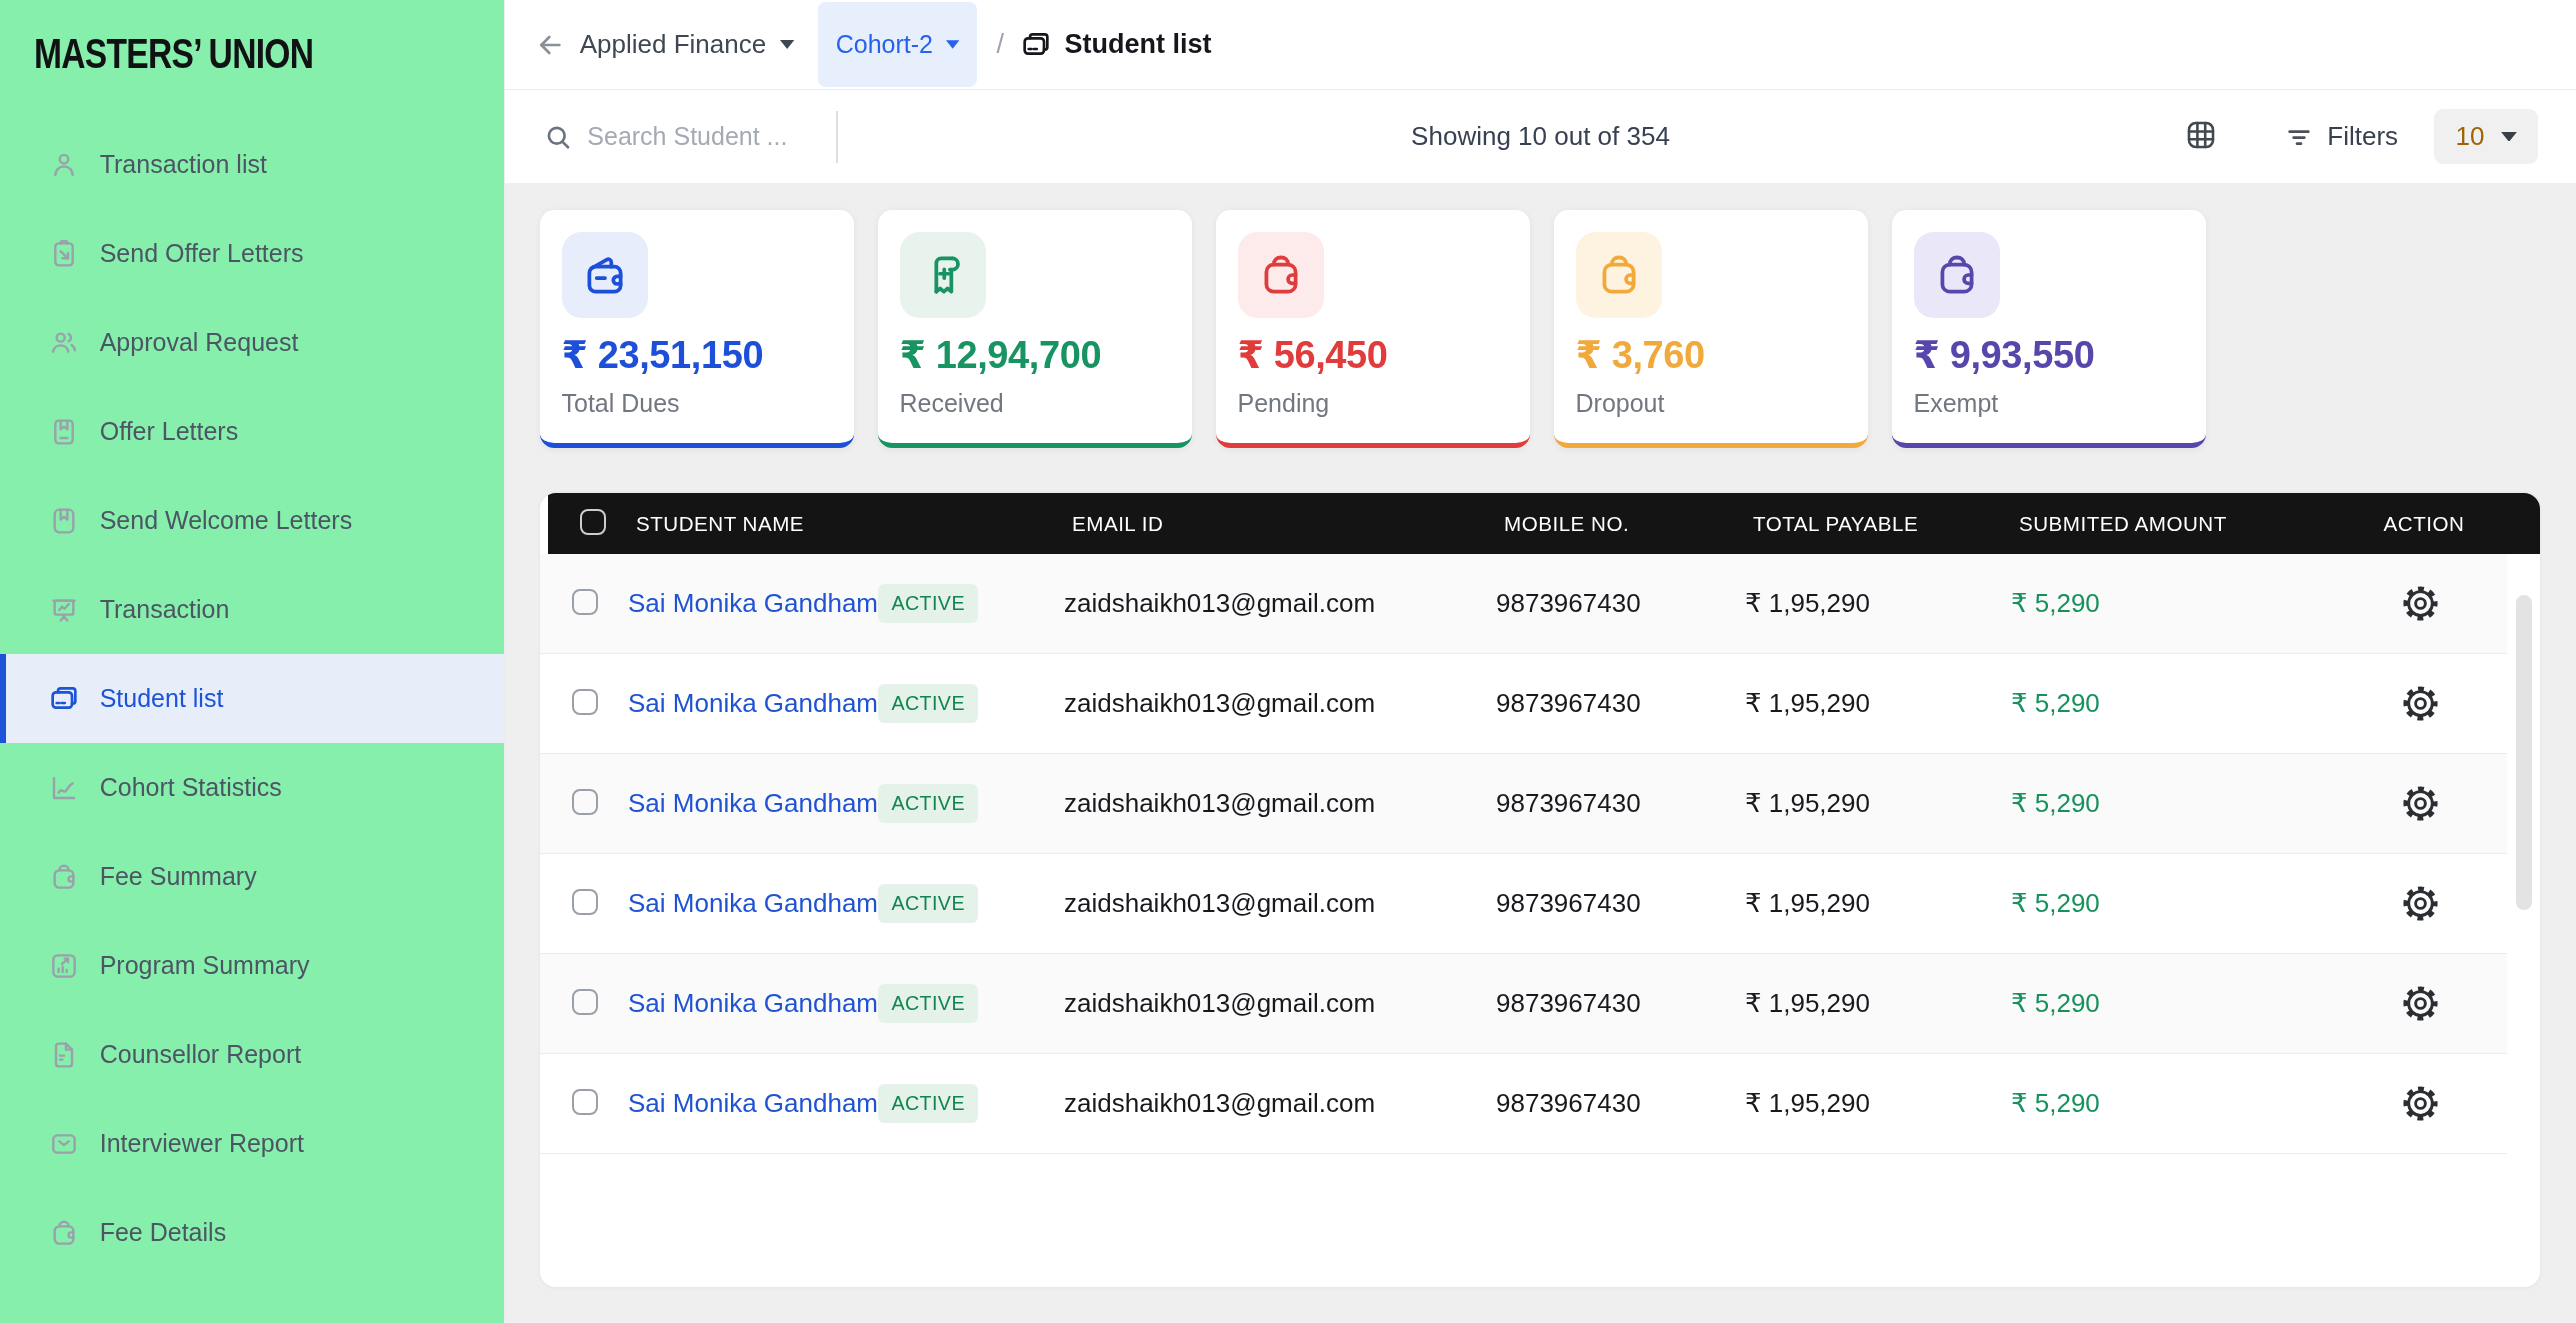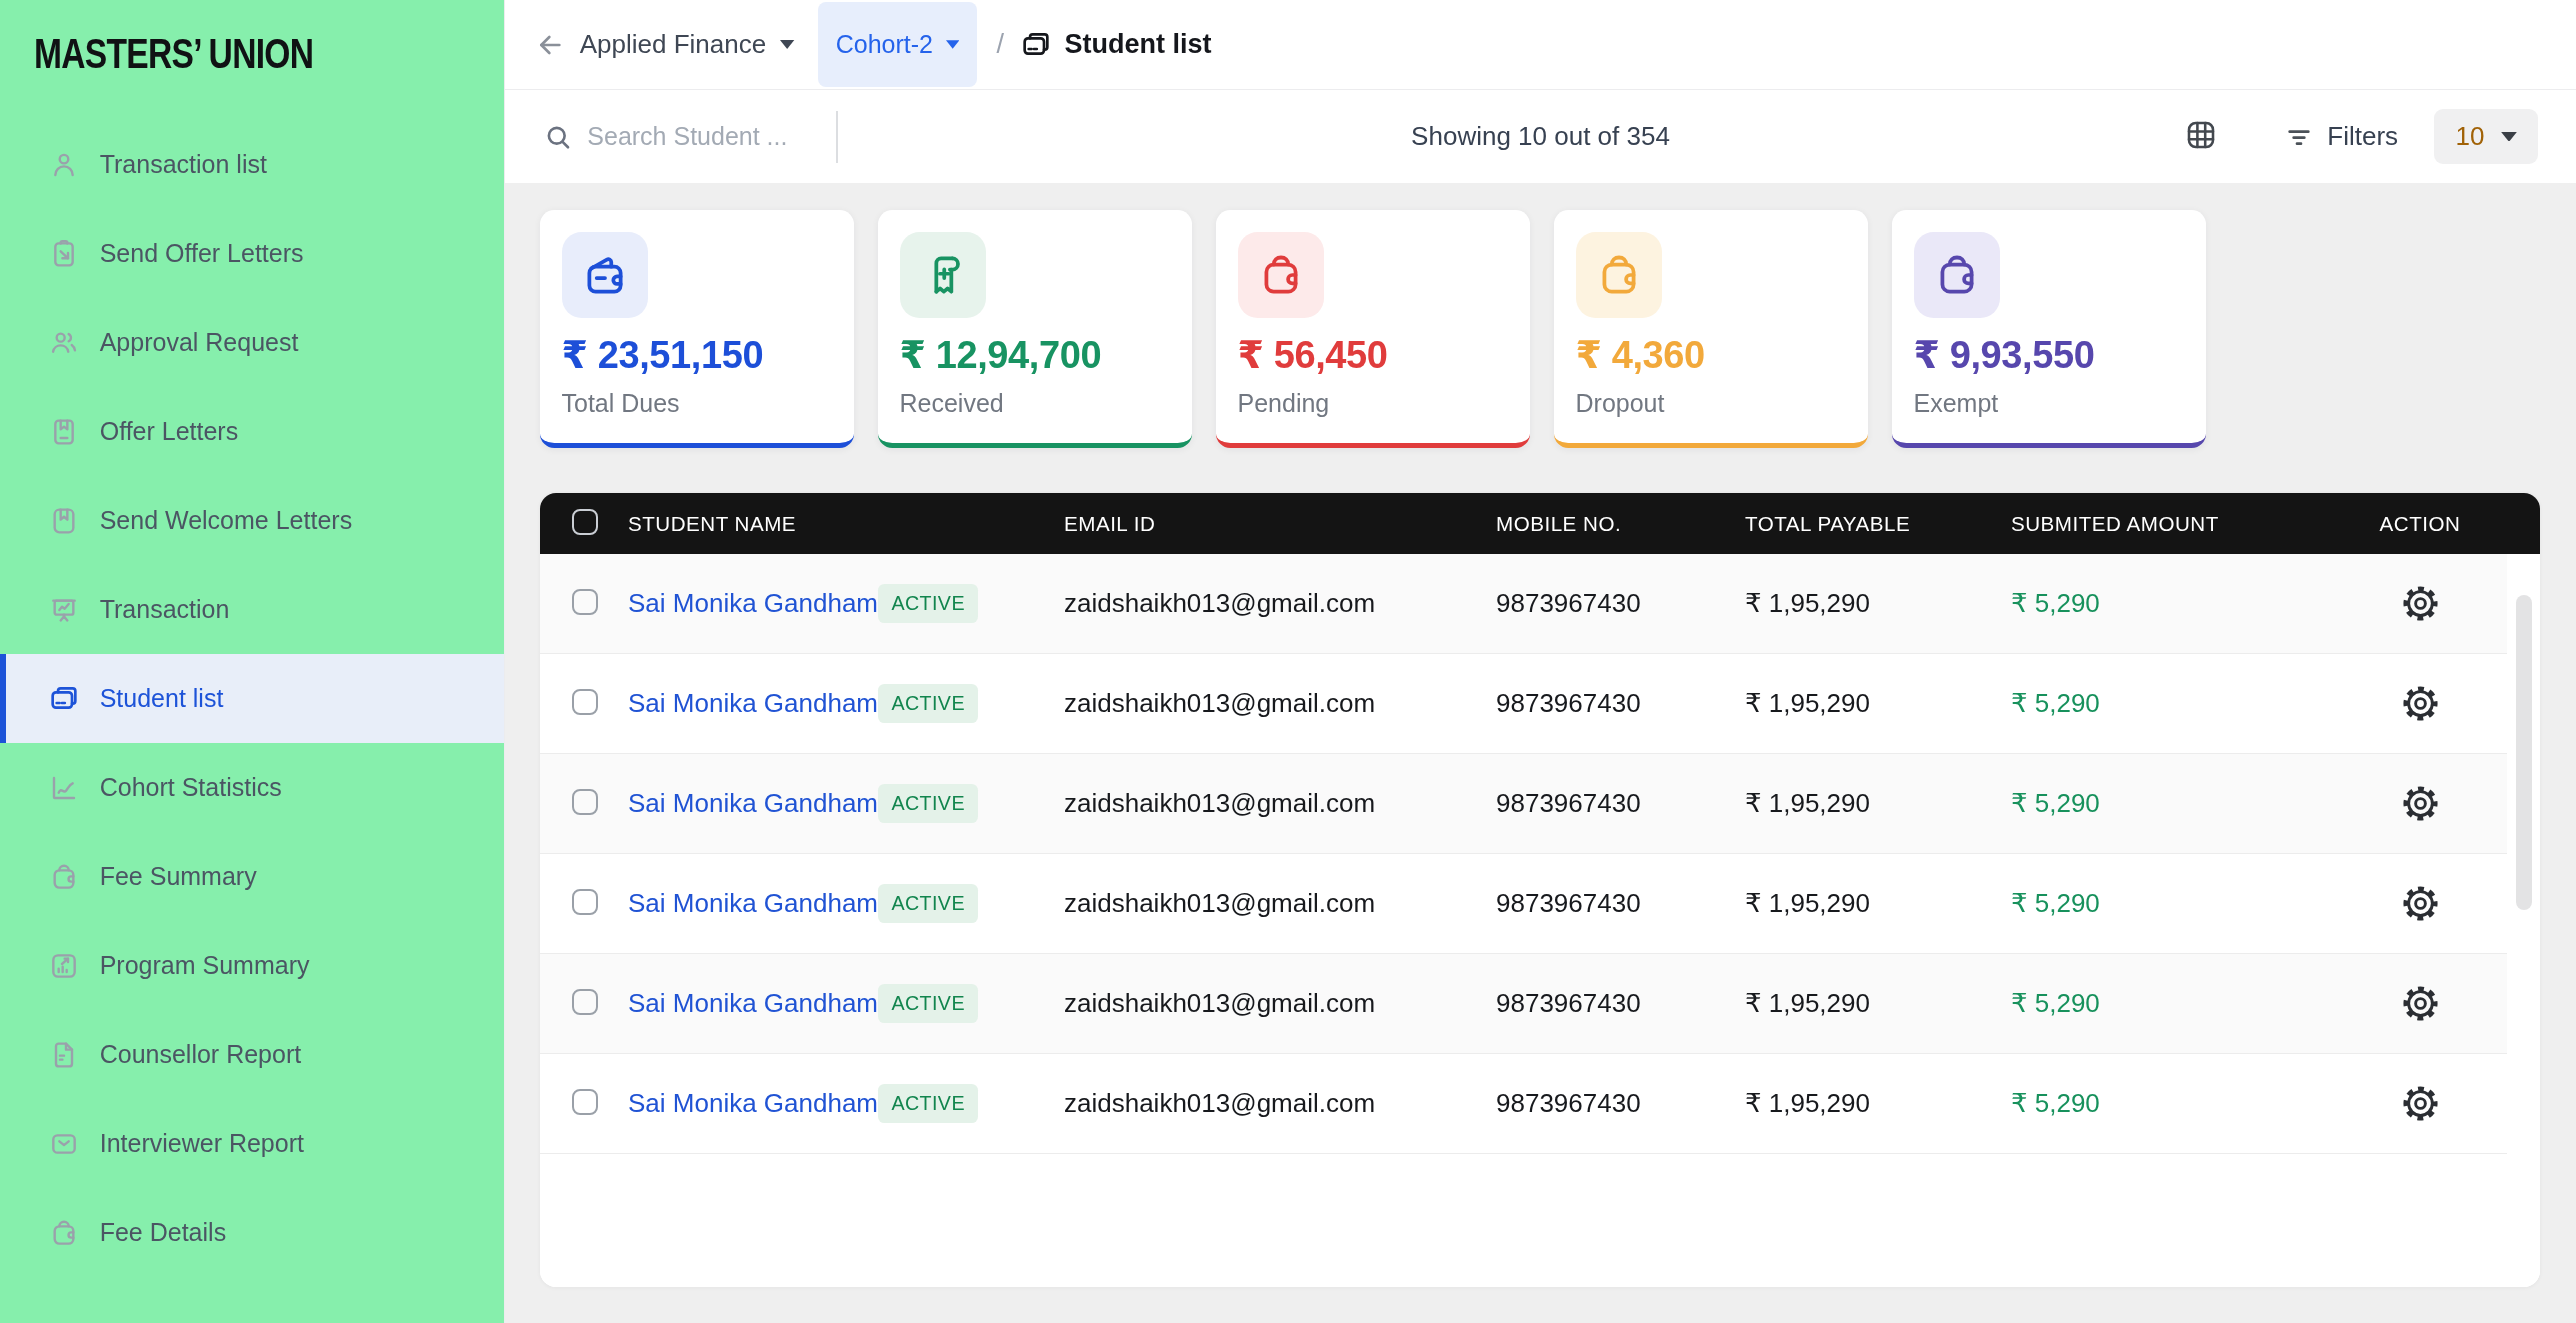--- a/index.html
+++ b/index.html
@@ -57,21 +57,21 @@
   .cards { display:flex; gap:24px; }
   .card { width:314px; height:238px; background:#fff; border-radius:14.3px; padding:22.4px 21.5px 0 21.5px; box-shadow:0 1.8px 7.2px rgba(30,35,48,0.06); border-bottom:5.4px solid; position:relative; }
   .card .icon-box { width:86px; height:86px; border-radius:19.7px; display:flex; align-items:center; justify-content:center; }
   .card .icon-box svg { width:50px; height:50px; }
   .card .value { font-size:38px; font-weight:700; margin-top:15px; letter-spacing:-0.4px; white-space:nowrap; }
   .card .label { font-size:25px; color:#717781; margin-top:11.6px; }
 
   
   .table-card { margin-top:45px; width:2000px; background:#fff; border-radius:16px; overflow:hidden; position:relative; box-shadow:0 0.9px 4.5px rgba(30,35,48,0.05); }
   .tgrid { display:grid; grid-template-columns:88px 436px 432px 249px 266px 322px 1fr; align-items:center; }
-  .thead { background:#141414; height:61px; padding-right:33px; }
+  .thead { background:#141414; height:61px; padding-right:33px;margin-left:8px; }
   .th { font-size:20.6px; font-weight:500; color:#ffffff; letter-spacing:0.5px; white-space:nowrap; }
   .th.center, .cell.center { justify-self:center; }
   .check-cell { padding-left:32px; }
   .checkbox { width:26px; height:26px; border:2.2px solid #9aa0a8; border-radius:8px; display:inline-block; background:transparent; cursor:pointer; }
   .thead .checkbox { border-color:#caced4; }
   .tbody { margin-right:33px; }
   .trow { height:100px; border-bottom:1.8px solid #ececec; }
   .trow.odd { background:#fafafa; }
   .trow.even { background:#ffffff; }
   .name-cell { display:flex; align-items:center; }
@@ -340,21 +340,21 @@
         </div>
 
         <div class="card" style="border-bottom-color:#f2a93b">
           <div class="icon-box" style="background:#fdf3e0;color:#f2a93b">
             <svg class="ic" viewBox="0 0 24 24">
                 <path d="M8.5 7c0-2.1 1.5-3.4 3.5-3.4S15.5 4.9 15.5 7"></path>
                 <rect x="5" y="7" width="14" height="13" rx="3.5"></rect>
                 <path d="M19 12h-1.6a2 2 0 0 0 0 4H19"></path>
               </svg>
           </div>
-          <div class="value" style="color:#f2a93b">₹ 4,360</div>
+          <div class="value" style="color:#f2a93b">₹ 3,760</div>
           <div class="label">Dropout</div>
         </div>
 
         <div class="card" style="border-bottom-color:#5747ad">
           <div class="icon-box" style="background:#eae8f8;color:#5747ad">
             <svg class="ic" viewBox="0 0 24 24">
                 <path d="M8.5 7c0-2.1 1.5-3.4 3.5-3.4S15.5 4.9 15.5 7"></path>
                 <rect x="5" y="7" width="14" height="13" rx="3.5"></rect>
                 <path d="M19 12h-1.6a2 2 0 0 0 0 4H19"></path>
               </svg>

